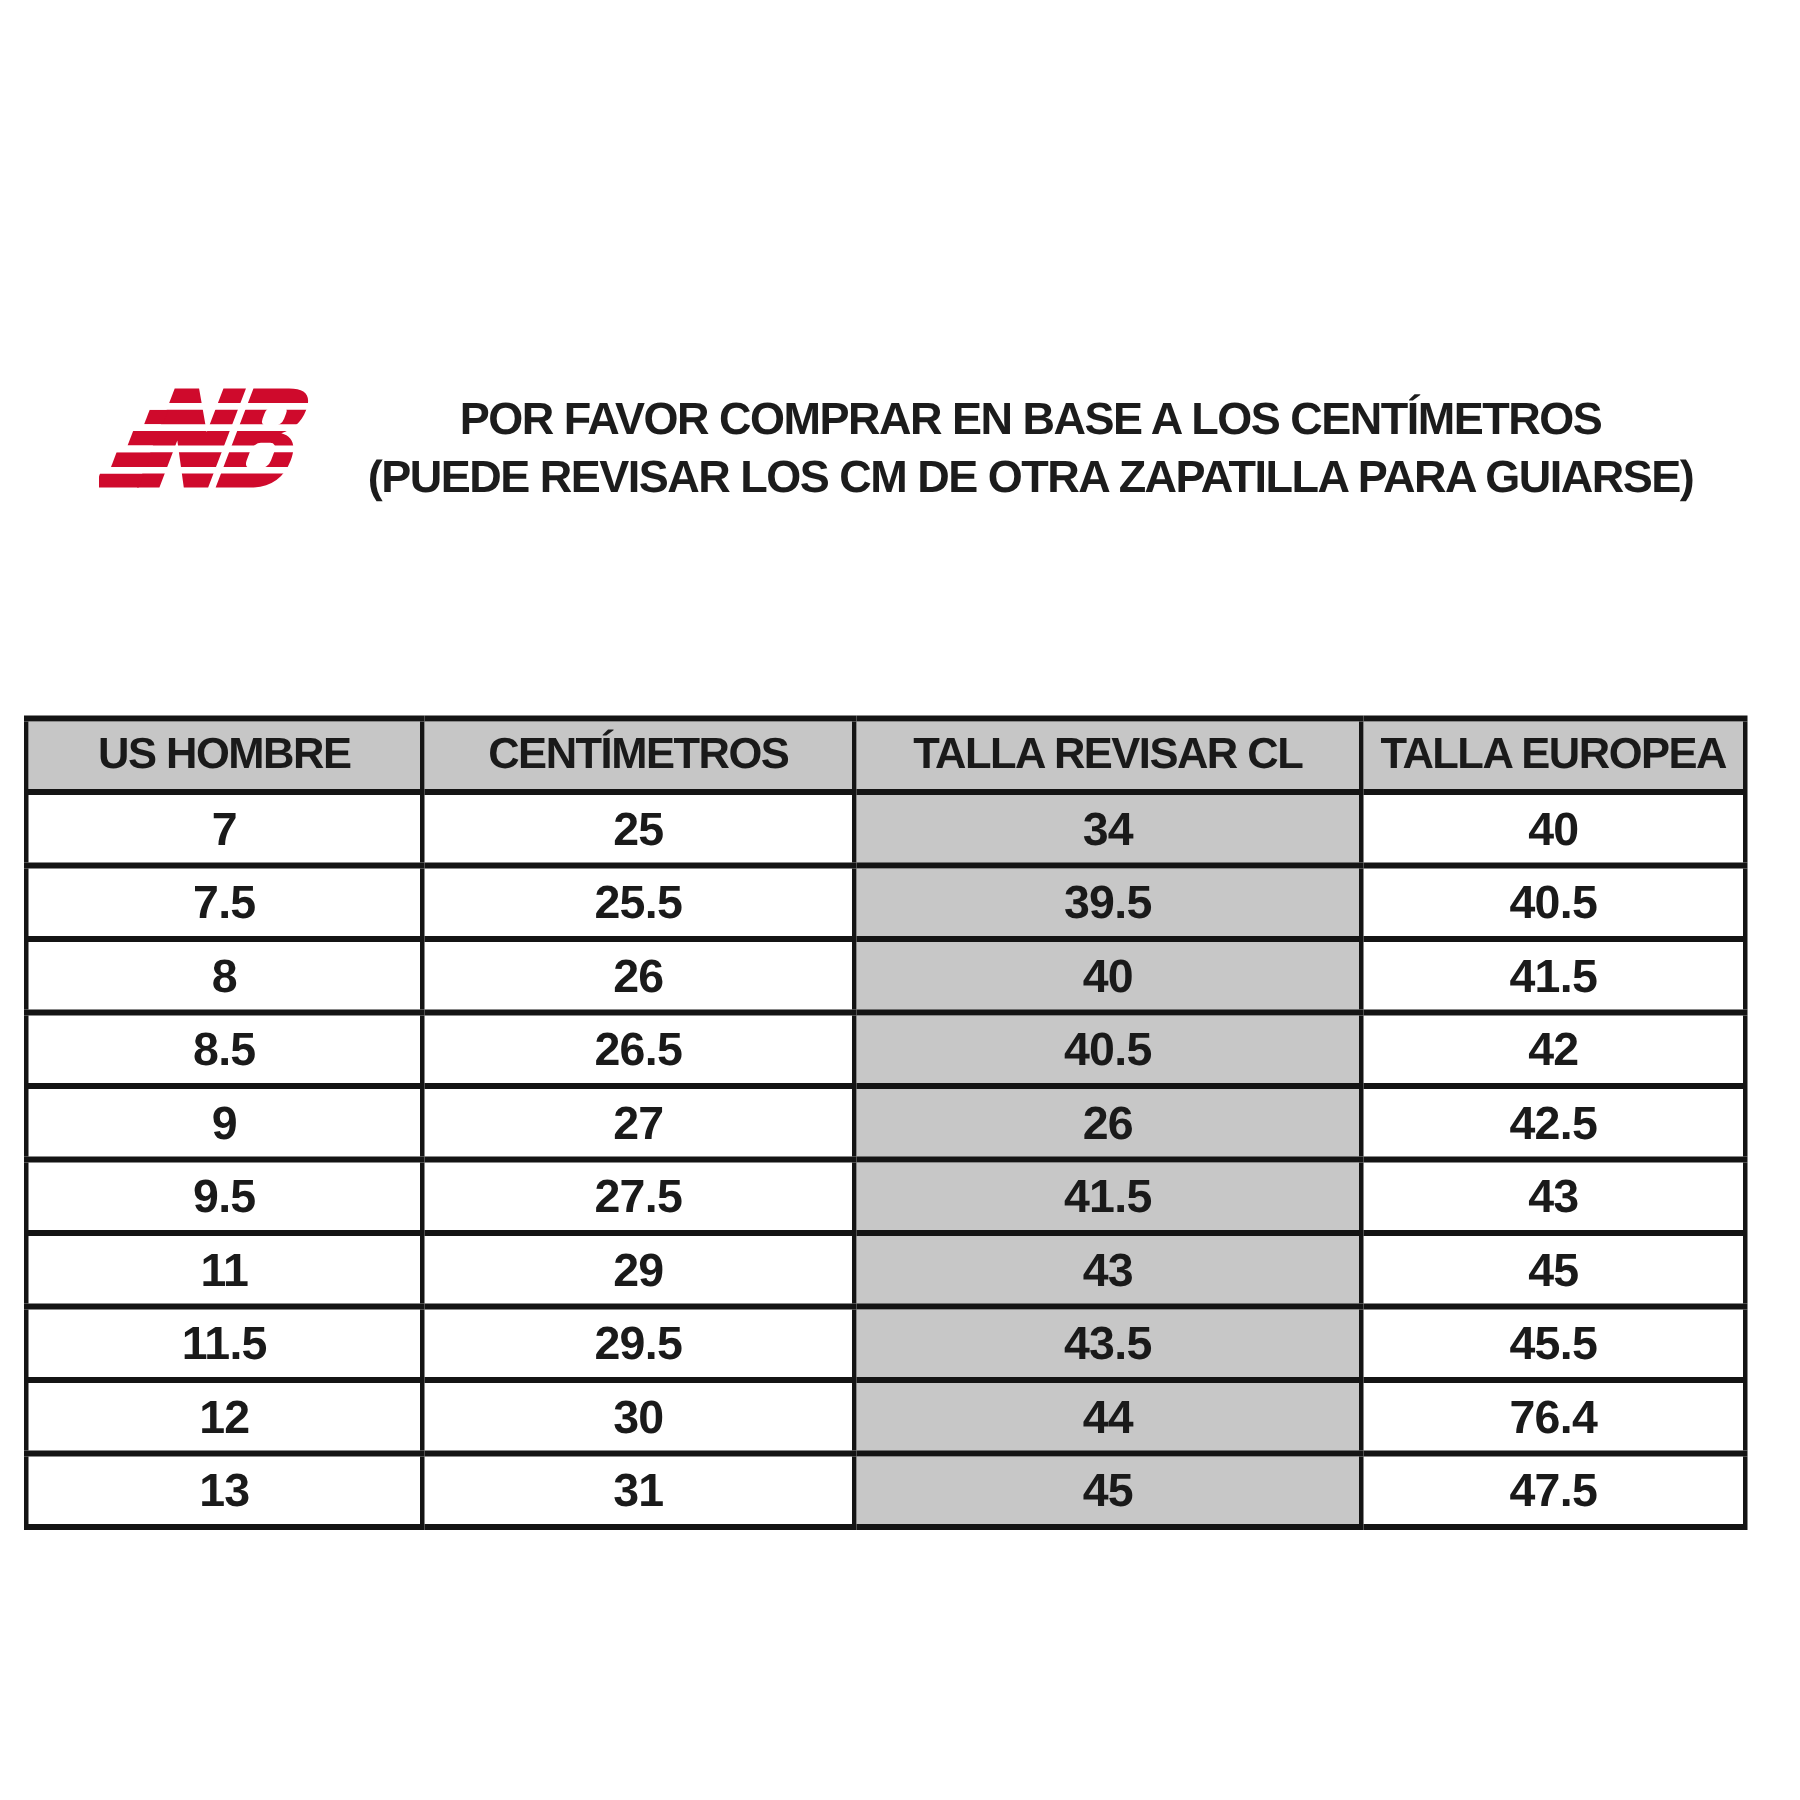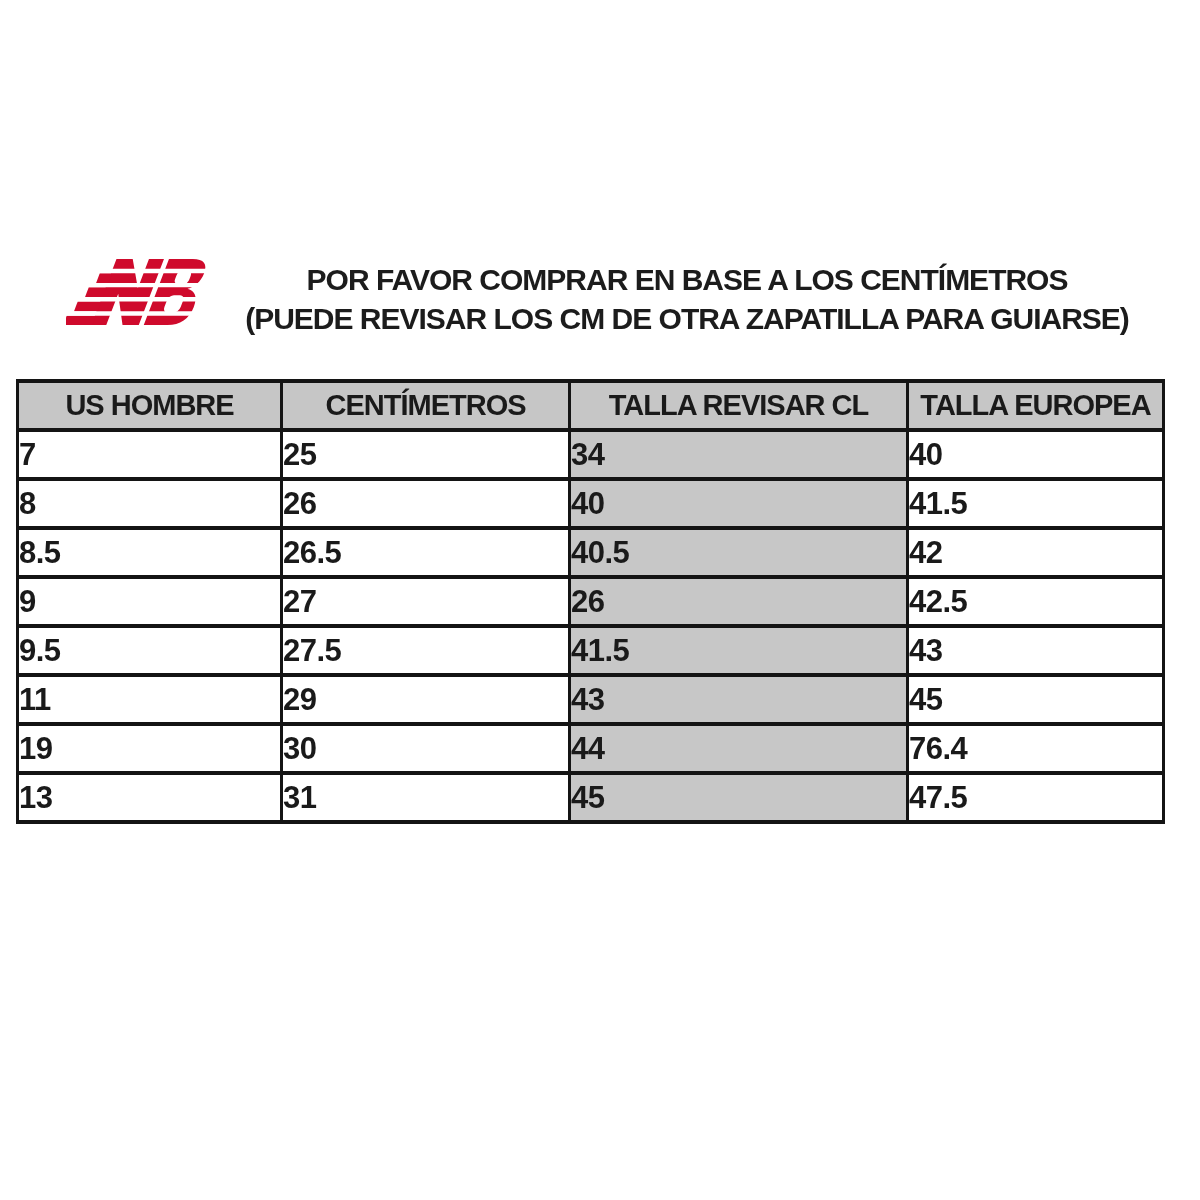--- a/index.html
+++ b/index.html
@@ -10,21 +10,21 @@
   body {
     width: 1200px;
     height: 1200px;
     position: relative;
     font-family: "Liberation Sans", sans-serif;
     color: #1a1a1a;
     overflow: hidden;
   }
   .header {
     position: relative;
-    height: 379px;
+    height: 477px;
   }
   .logo {
     position: absolute;
     left: 66px;
     top: 252px;
     width: 150px;
     height: 80px;
   }
   .logo svg { display: block; }
   .title-block {
@@ -38,20 +38,21 @@
     line-height: 39px;
     letter-spacing: -1px;
     white-space: nowrap;
     color: #1c1c1c;
   }
   table.size-table {
     border-collapse: collapse;
     table-layout: fixed;
     margin-left: 16px;
     width: 1146px;
+    text-align: center;
     border: 3px solid #141414;
   }
   .size-table th, .size-table td {
     border-left: 3px solid #141414;
     border-right: 3px solid #141414;
     border-top: 4px solid #141414;
     border-bottom: 4px solid #141414;
     height: 45px;
     padding: 0;
     overflow: hidden;
@@ -117,20 +118,26 @@
     </tr>
   </thead>
   <tbody id="table-body">
       <tr>
         <td>7</td>
         <td>25</td>
         <td class="hl">34</td>
         <td>40</td>
       </tr>
       <tr>
+        <td>7.5</td>
+        <td>25.5</td>
+        <td class="hl">39.5</td>
+        <td>40.5</td>
+      </tr>
+      <tr>
         <td>8</td>
         <td>26</td>
         <td class="hl">40</td>
         <td>41.5</td>
       </tr>
       <tr>
         <td>8.5</td>
         <td>26.5</td>
         <td class="hl">40.5</td>
         <td>42</td>
@@ -147,21 +154,27 @@
         <td class="hl">41.5</td>
         <td>43</td>
       </tr>
       <tr>
         <td>11</td>
         <td>29</td>
         <td class="hl">43</td>
         <td>45</td>
       </tr>
       <tr>
-        <td>19</td>
+        <td>11.5</td>
+        <td>29.5</td>
+        <td class="hl">43.5</td>
+        <td>45.5</td>
+      </tr>
+      <tr>
+        <td>12</td>
         <td>30</td>
         <td class="hl">44</td>
         <td>76.4</td>
       </tr>
       <tr>
         <td>13</td>
         <td>31</td>
         <td class="hl">45</td>
         <td>47.5</td>
       </tr>

